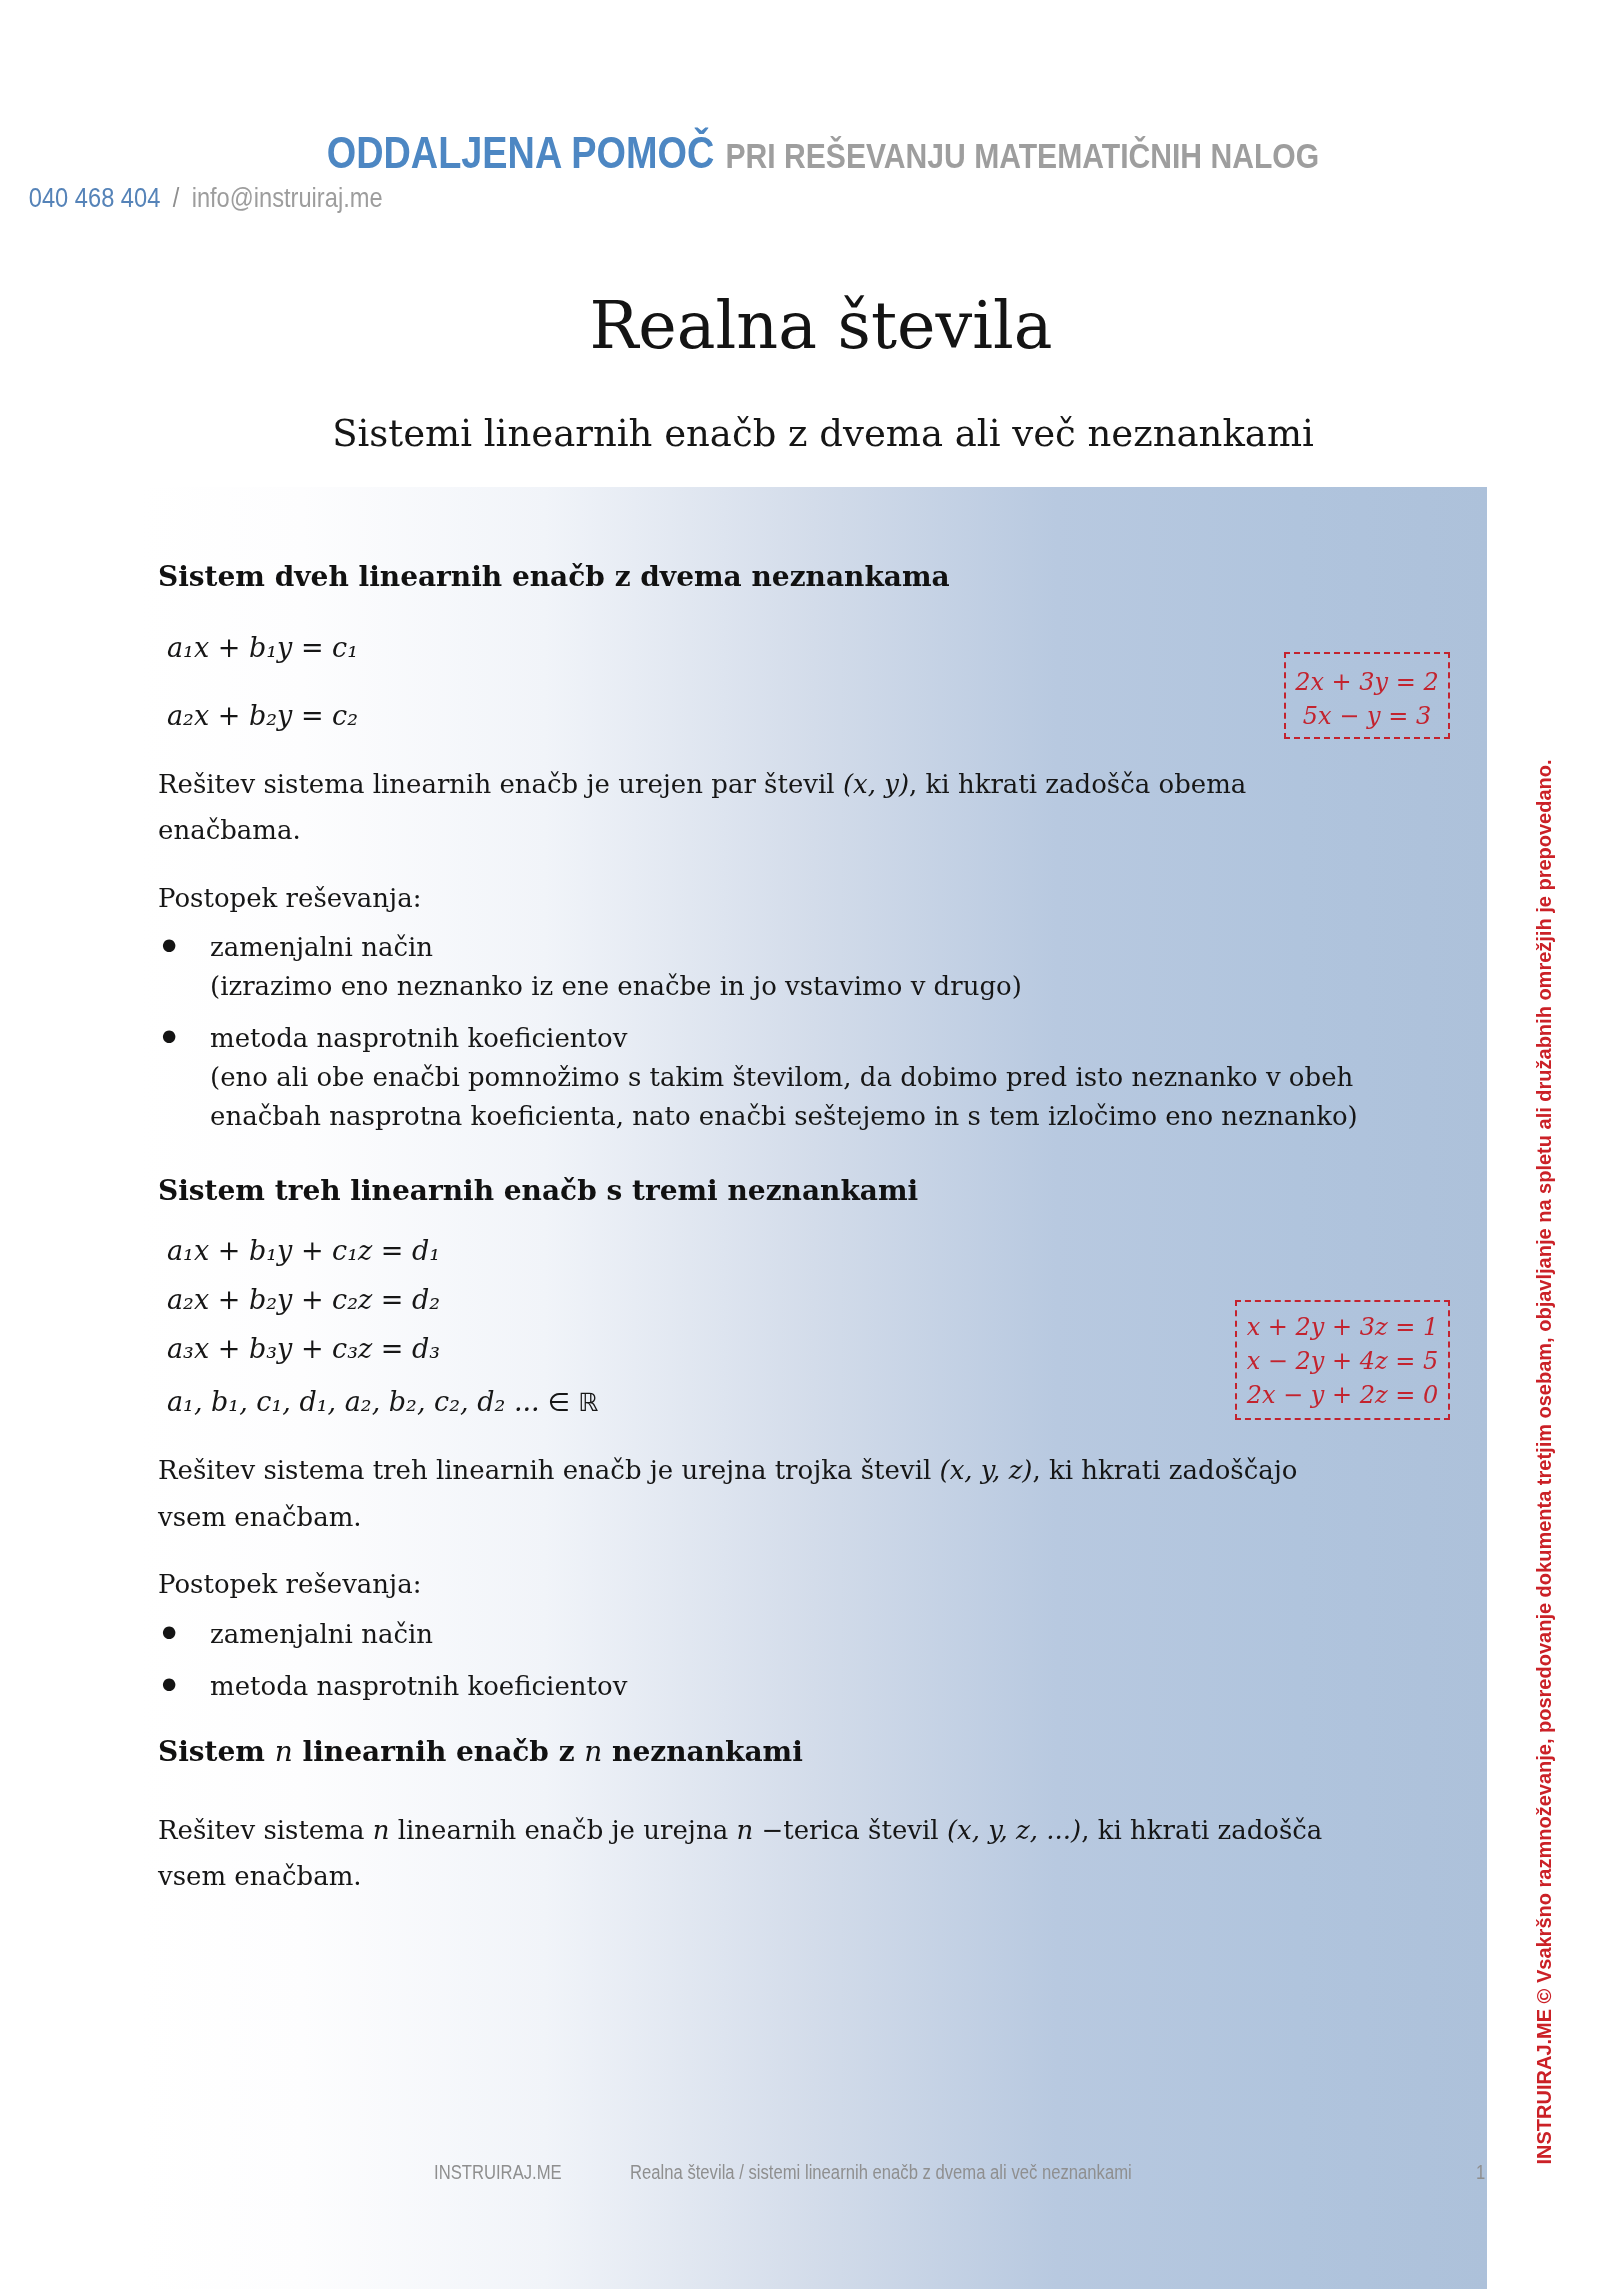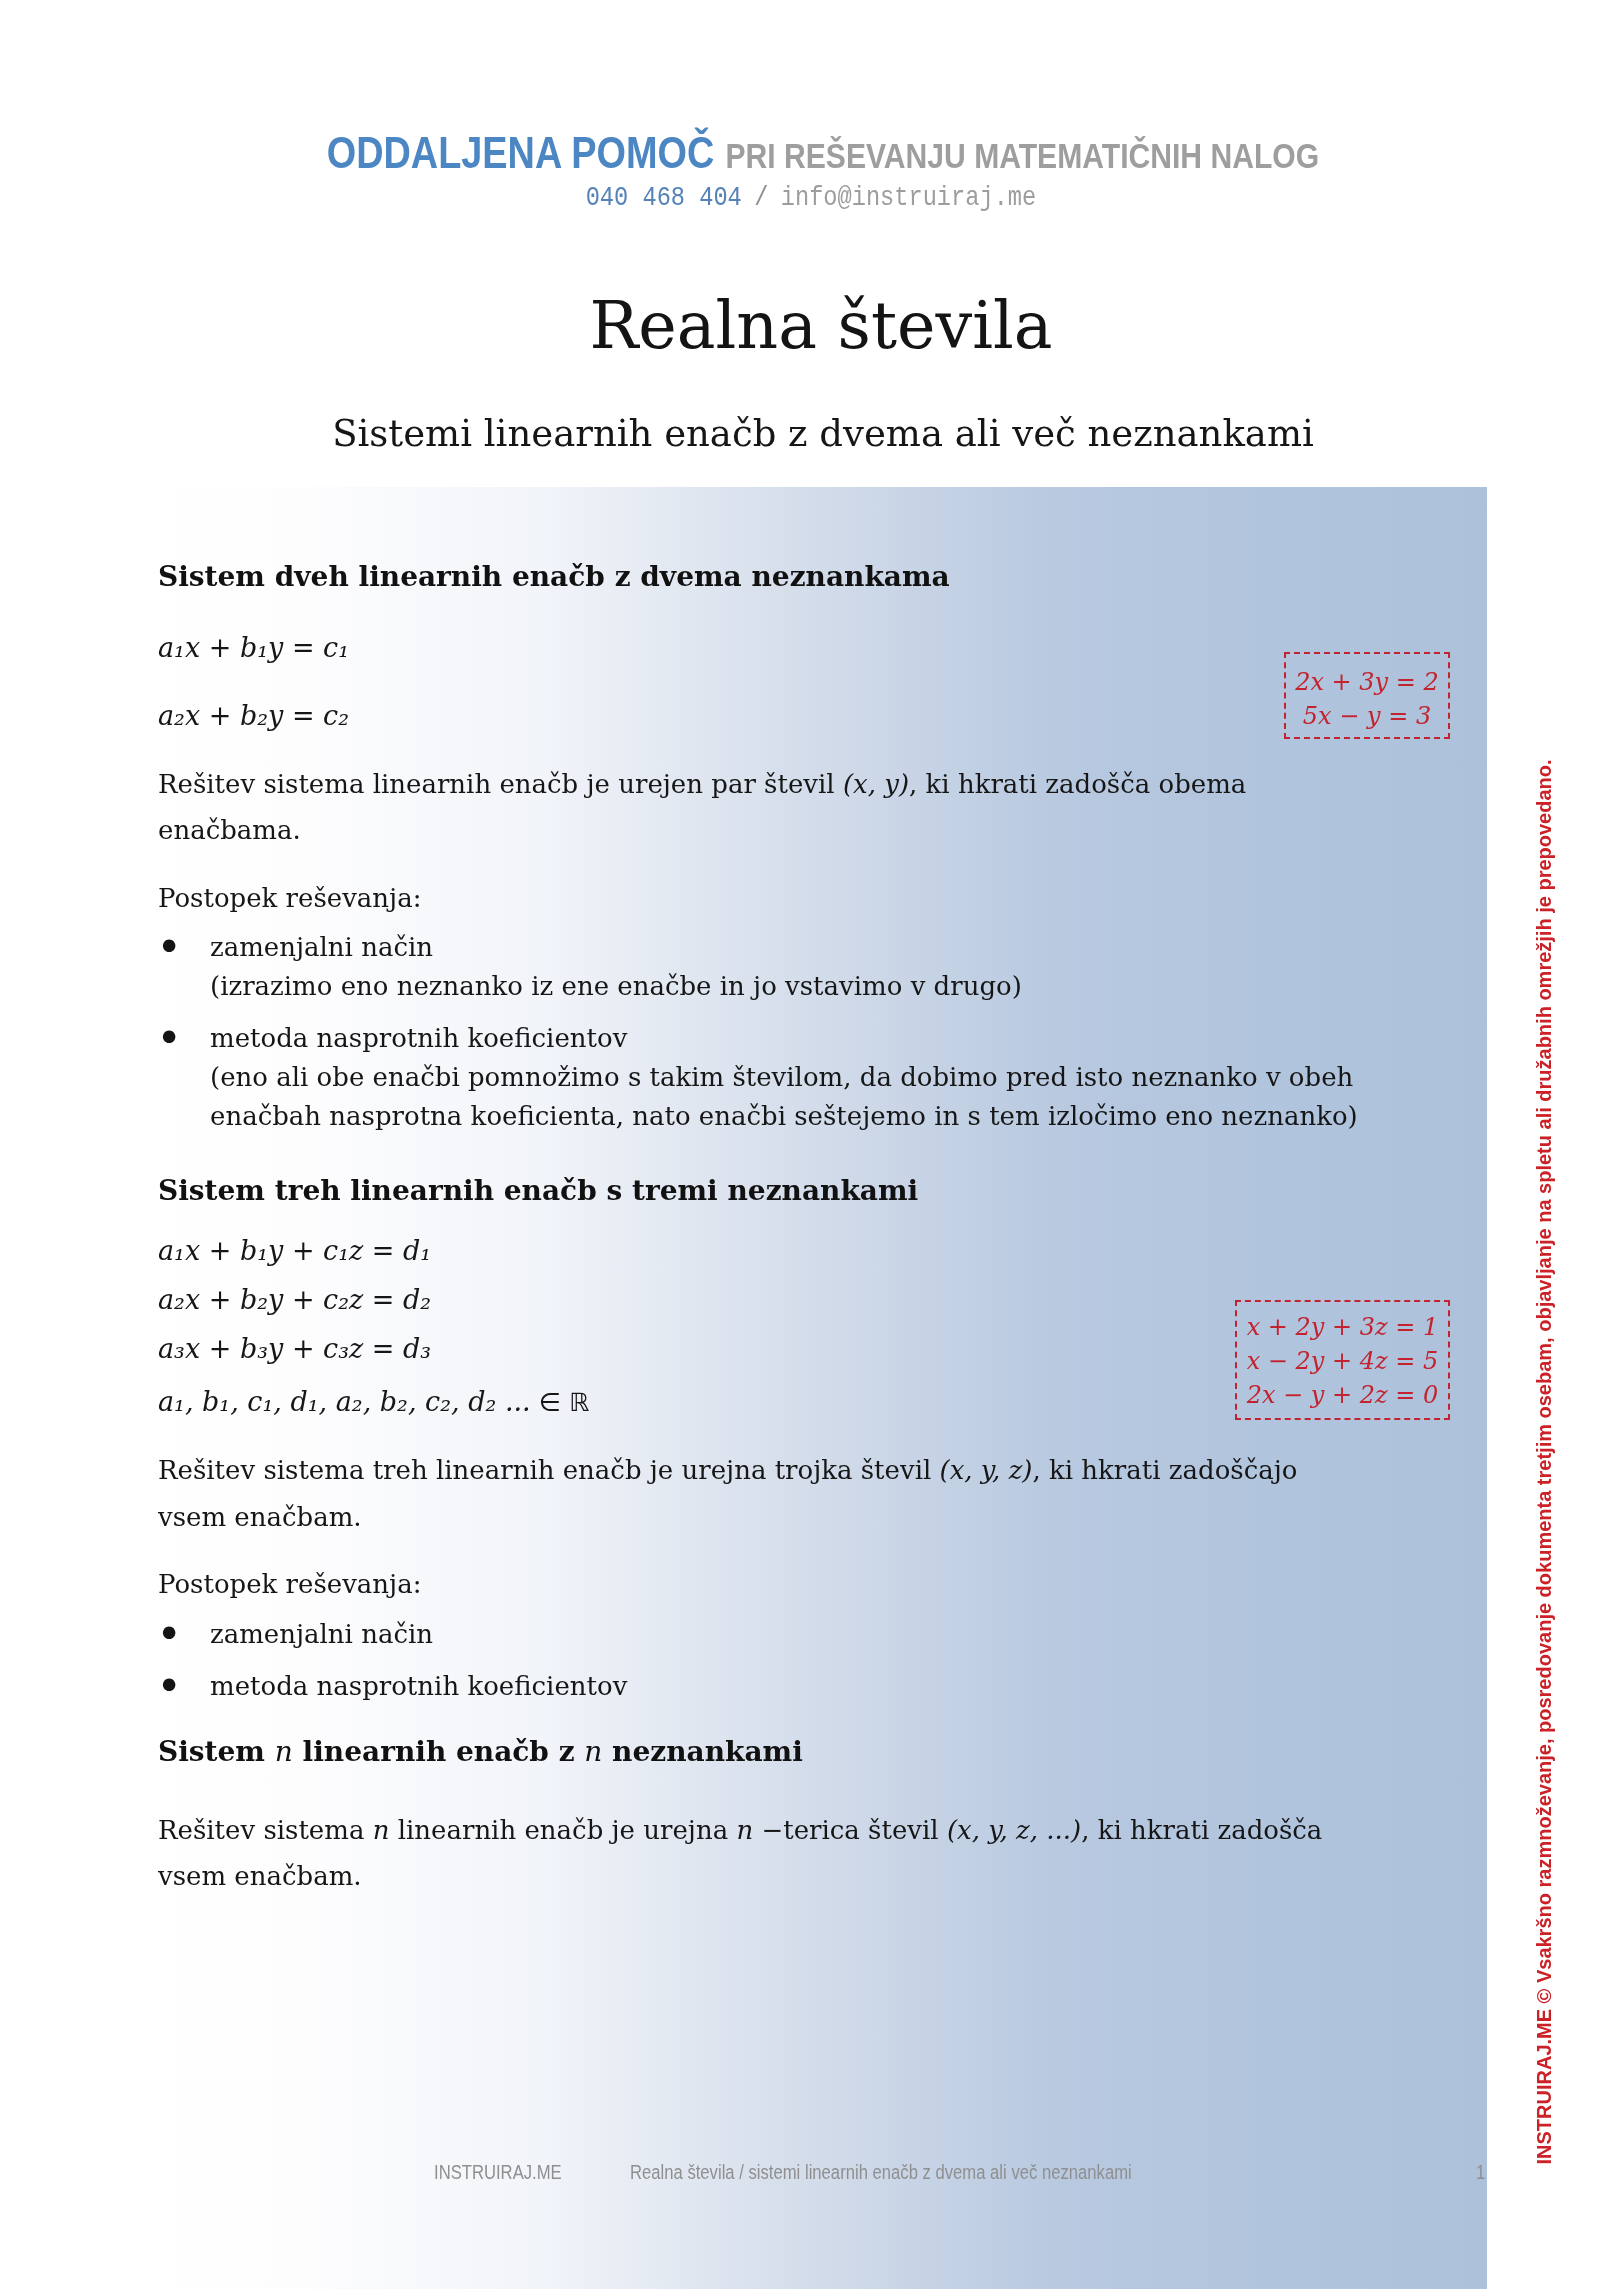--- a/index.html
+++ b/index.html
@@ -19,22 +19,22 @@
   .brand {
     font-family:"Liberation Sans", sans-serif; font-weight:bold;
     font-size:44px; color:#4d87c3; letter-spacing:0px;
   }
   .tagline {
     font-family:"Liberation Sans", sans-serif; font-weight:bold;
     font-size:35px; color:#9e9e9e; margin-left:13px;
   }
   .contact-line {
     position:absolute; top:182px; left:0; width:100%;
-    text-align:center; white-space:nowrap;
-    font-family:Liberation Mono, monospace; font-size:27.5px;
+    text-align:left; white-space:nowrap;
+    font-family:Liberation Sans, sans-serif; font-size:27.5px;
   }
   .phone { color:#5583b8; }
   .contact-sep { color:#8f8f8f; margin:0 14.4px; font-weight:300;}
   .email { color:#9d9d9d; }
   
   .doc-title {
     position:absolute; top:288px; left:10px; width:100%;
     text-align:center; font-size:65px; color:#141414; font-weight:normal; margin:0;
   }
   .doc-subtitle {
@@ -46,21 +46,21 @@
     position:absolute; left:141px; top:487px; width:1346px; height:1802px;
     background:linear-gradient(to right,
       #ffffff 0%, #fdfdfe 12%, #f1f4f9 30%, #d3dcea 50%,
       #b8c9e0 68%, #b0c4dd 86%, #adc1da 100%);
     box-sizing:border-box;
     padding:73px 0 0 17px;
     color:#161616;
   }
   .sec-heading { font-size:28px; font-weight:bold; margin:0; color:#111; }
   .sec-heading .h-var { font-weight:normal; font-style:italic; }
-  .eq { font-size:27px; font-style:italic; margin:0; }
+  .eq { font-size:27px; font-style:italic; margin:9px; }
   .eq .in-r { font-style:normal; font-family:"DejaVu Sans", sans-serif; font-size:25.5px; }
   .mt-eq1 { margin-top:39px; }
   .mt-eq  { margin-top:37px; }
   .mt-dom { margin-top:41px; }
   .para { font-size:26px; line-height:1.78; margin:0; }
   .mt-para { margin-top:30px; }
   .math { font-style:italic; }
   .proc { font-size:26px; margin:29px 0 0 0; }
   .bullets { list-style:none; margin:15.7px 0 0 0; padding:0; }
   .bullets li {

